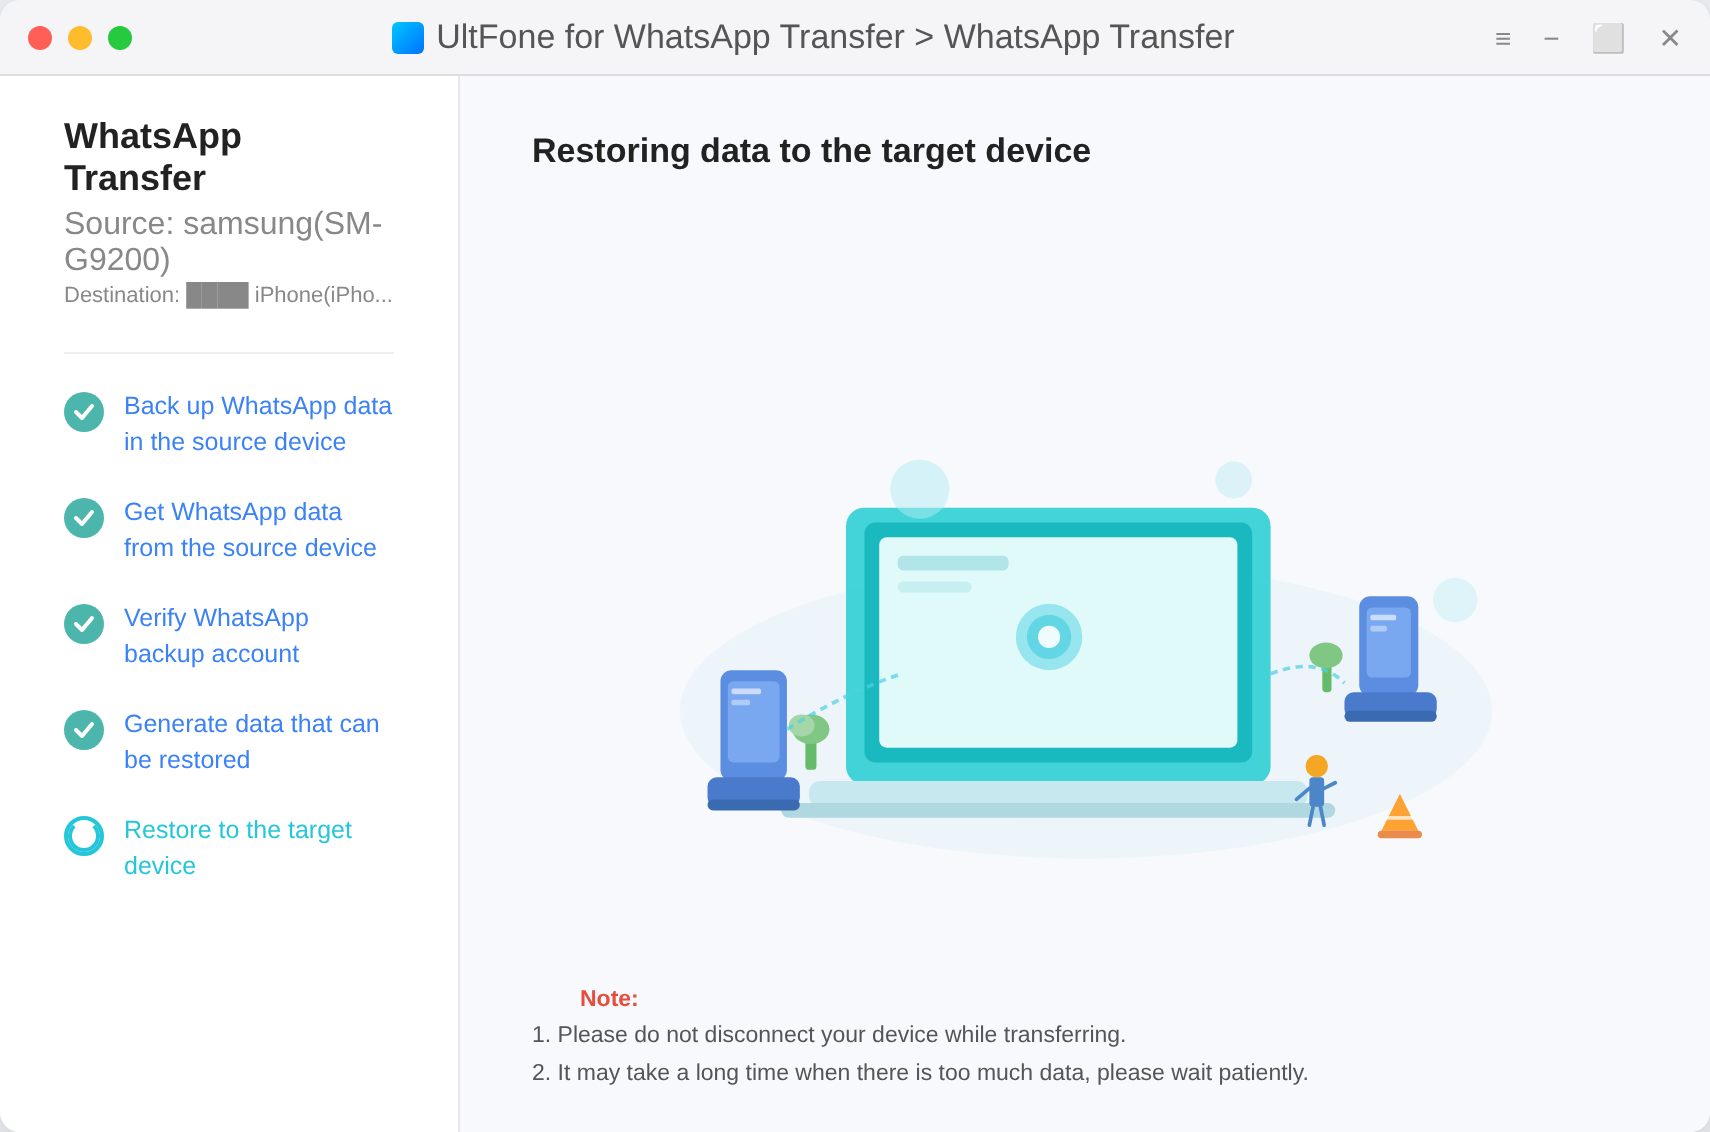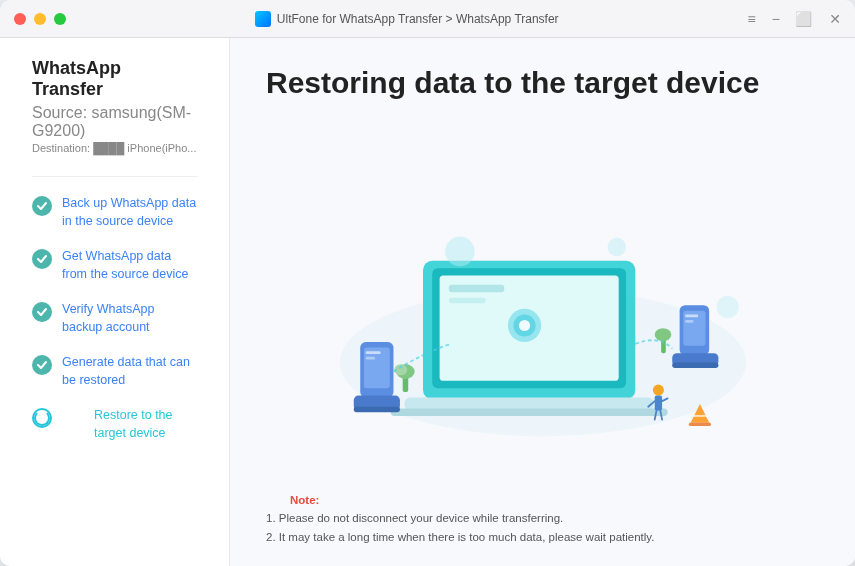--- a/index.html
+++ b/index.html
@@ -33,21 +33,21 @@
       width: 12px; height: 12px; border-radius: 50%;
       display: inline-block;
     }
     .tl-close { background: #ff5f56; }
     .tl-min { background: #ffbd2e; }
     .tl-max { background: #27c93f; }
     .title-bar-center {
       display: flex;
       align-items: center;
       gap: 6px;
-      font-size: 12px;
+      font-size: 17px;
       color: #555;
     }
     .title-bar-center .app-icon {
       width: 16px; height: 16px;
       background: linear-gradient(135deg, #00c6ff, #0072ff);
       border-radius: 3px;
       display: inline-block;
     }
     .title-bar-right {
       display: flex;
@@ -142,33 +142,32 @@
       width: 12px; height: 12px;
     }
     .step-label {
       font-size: 12.5px;
       color: #3b82f6;
       line-height: 1.4;
     }
     .step-label.active {
       color: #26c6da;
       font-weight: 500;
-      margin-left: 32px;
     }
 
     
     .content {
       flex: 1;
       background: #f7f9fc;
       padding: 28px 36px 20px 36px;
       display: flex;
       flex-direction: column;
     }
     .content-title {
-      font-size: 30px;
+      font-size: 17px;
       font-weight: 700;
       color: #222;
       margin-bottom: 28px;
     }
 
     
     .illustration-wrap {
       flex: 1;
       display: flex;
       align-items: center;

